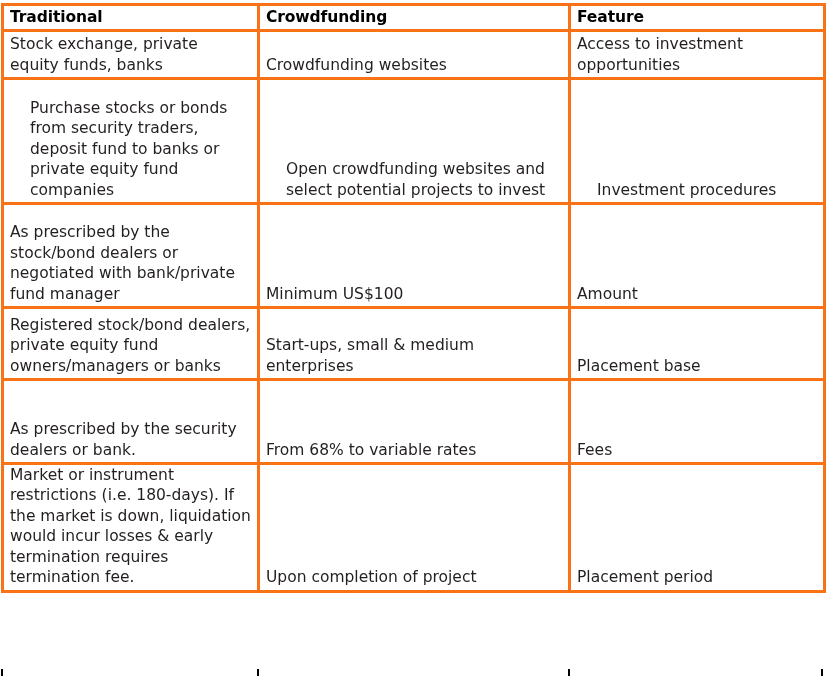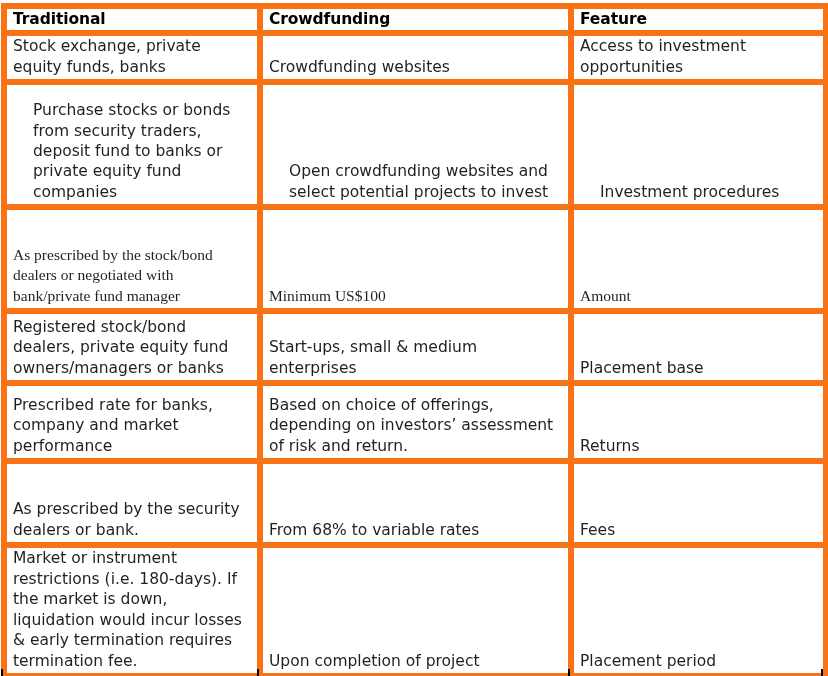--- a/index.html
+++ b/index.html
@@ -32,21 +32,21 @@
     margin-top: 3px;
     background: #ffffff;
   }
 
   table.comparison-table col.col-traditional  { width: 256px; }
   table.comparison-table col.col-crowdfunding { width: 311px; }
   table.comparison-table col.col-feature      { width: 255px; }
 
   table.comparison-table th,
   table.comparison-table td {
-    border: 6px solid #f97316;
+    border: 3px solid #f97316;
     padding: 0 6px 2px 6px;
     vertical-align: bottom;
     text-align: left;
     font-size: 15.5px;
     line-height: 1.32;
     color: #231f20;
     font-weight: normal;
     box-sizing: border-box;
     word-wrap: break-word;
     overflow-wrap: break-word;
@@ -59,21 +59,21 @@
     color: #000000;
     height: 26px;
     vertical-align: middle;
     padding-top: 0;
     padding-bottom: 1px;
   }
 
   
   tr.row-h-1 td { height: 48px; }
   tr.row-h-2 td { height: 125px; padding-left: 26px; }
-  tr.row-h-3 td { height: 104px; font-family: Liberation Serif, serif; }
+  tr.row-h-3 td { height: 104px; }
   tr.row-h-4 td { height: 72px; }
   tr.row-h-5 td { height: 78px; }
   tr.row-h-6 td { height: 84px; }
   tr.row-h-7 td { height: 105px; }
 
   
   .partial-row {
     position: absolute;
     left: 1px;
     top: 666px;
@@ -125,25 +125,20 @@
       <tr class="row-h-3">
         <td>As prescribed by the stock/bond dealers or negotiated with bank/private fund manager</td>
         <td>Minimum US$100</td>
         <td>Amount</td>
       </tr>
       <tr class="row-h-4">
         <td>Registered stock/bond dealers, private equity fund owners/managers or banks</td>
         <td>Start-ups, small &amp; medium enterprises</td>
         <td>Placement base</td>
       </tr>
-      <tr class="row-h-5">
-        <td>Prescribed rate for banks, company and market performance</td>
-        <td>Based on choice of offerings, depending on investors’ assessment of risk and return.</td>
-        <td>Returns</td>
-      </tr>
       <tr class="row-h-6">
         <td>As prescribed by the security dealers or bank.</td>
         <td>From 68% to variable rates</td>
         <td>Fees</td>
       </tr>
       <tr class="row-h-7">
         <td>Market or instrument restrictions (i.e. 180-days). If the market is down, liquidation would incur losses &amp; early termination requires termination fee.</td>
         <td>Upon completion of project</td>
         <td>Placement period</td>
       </tr>

